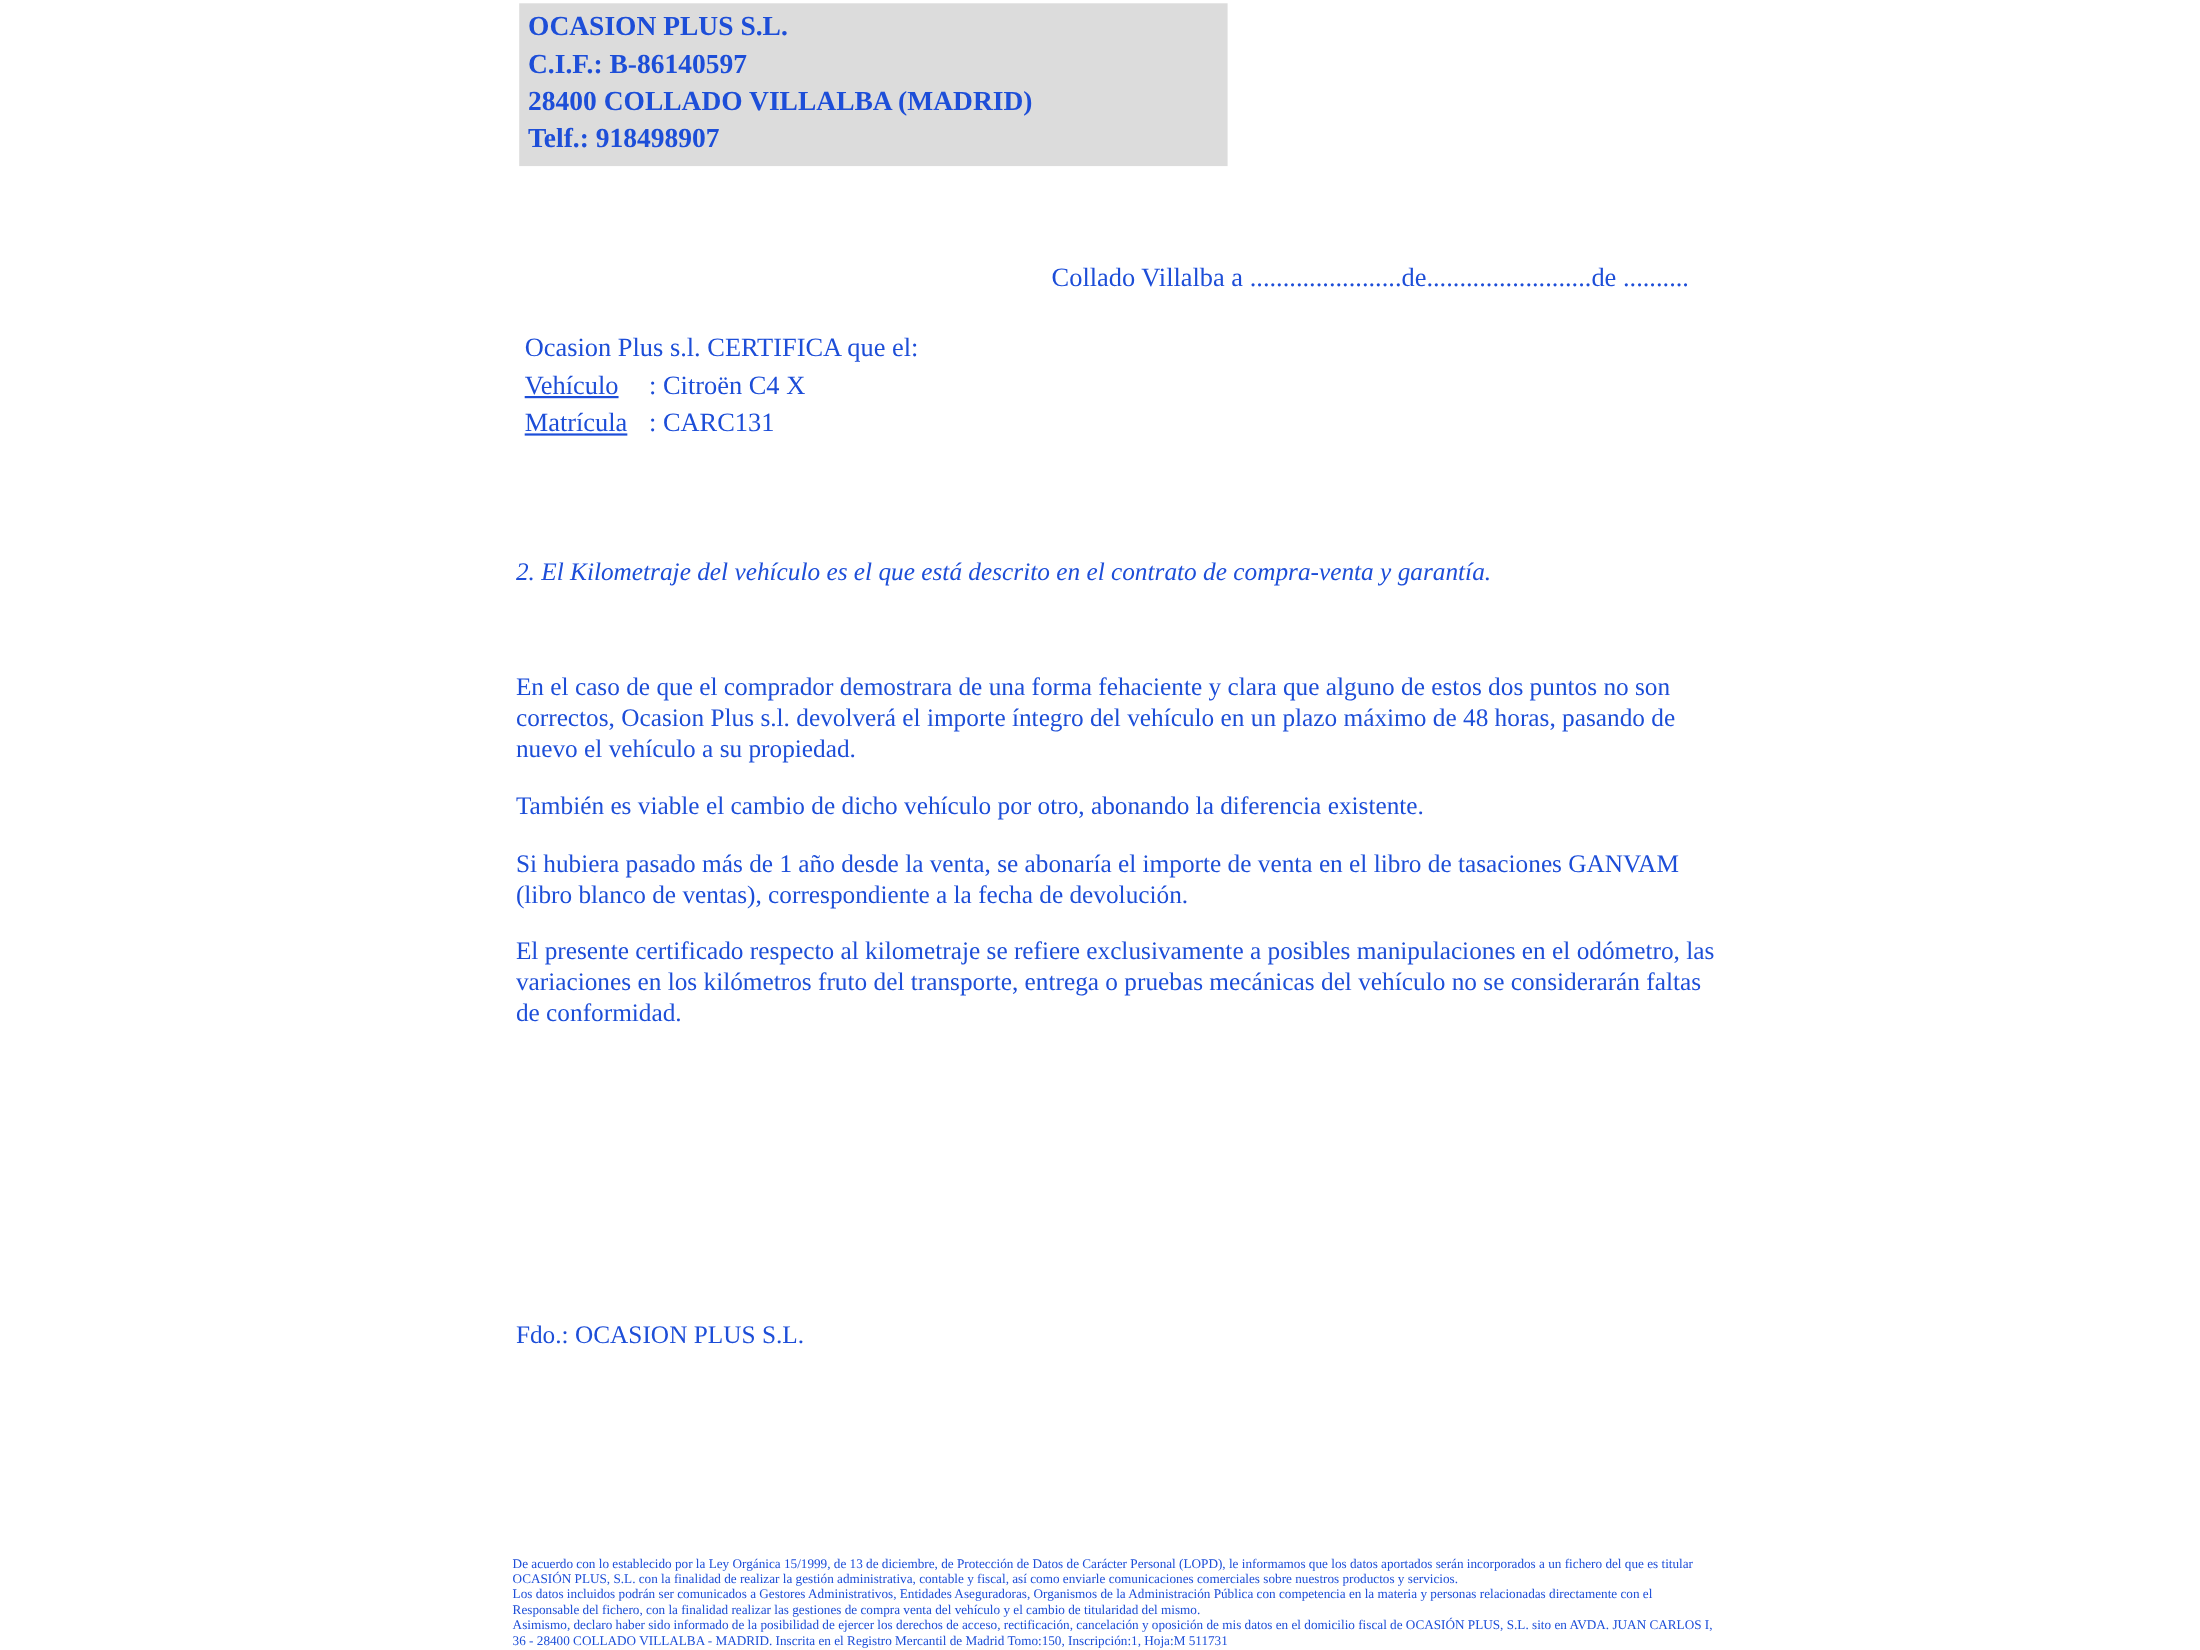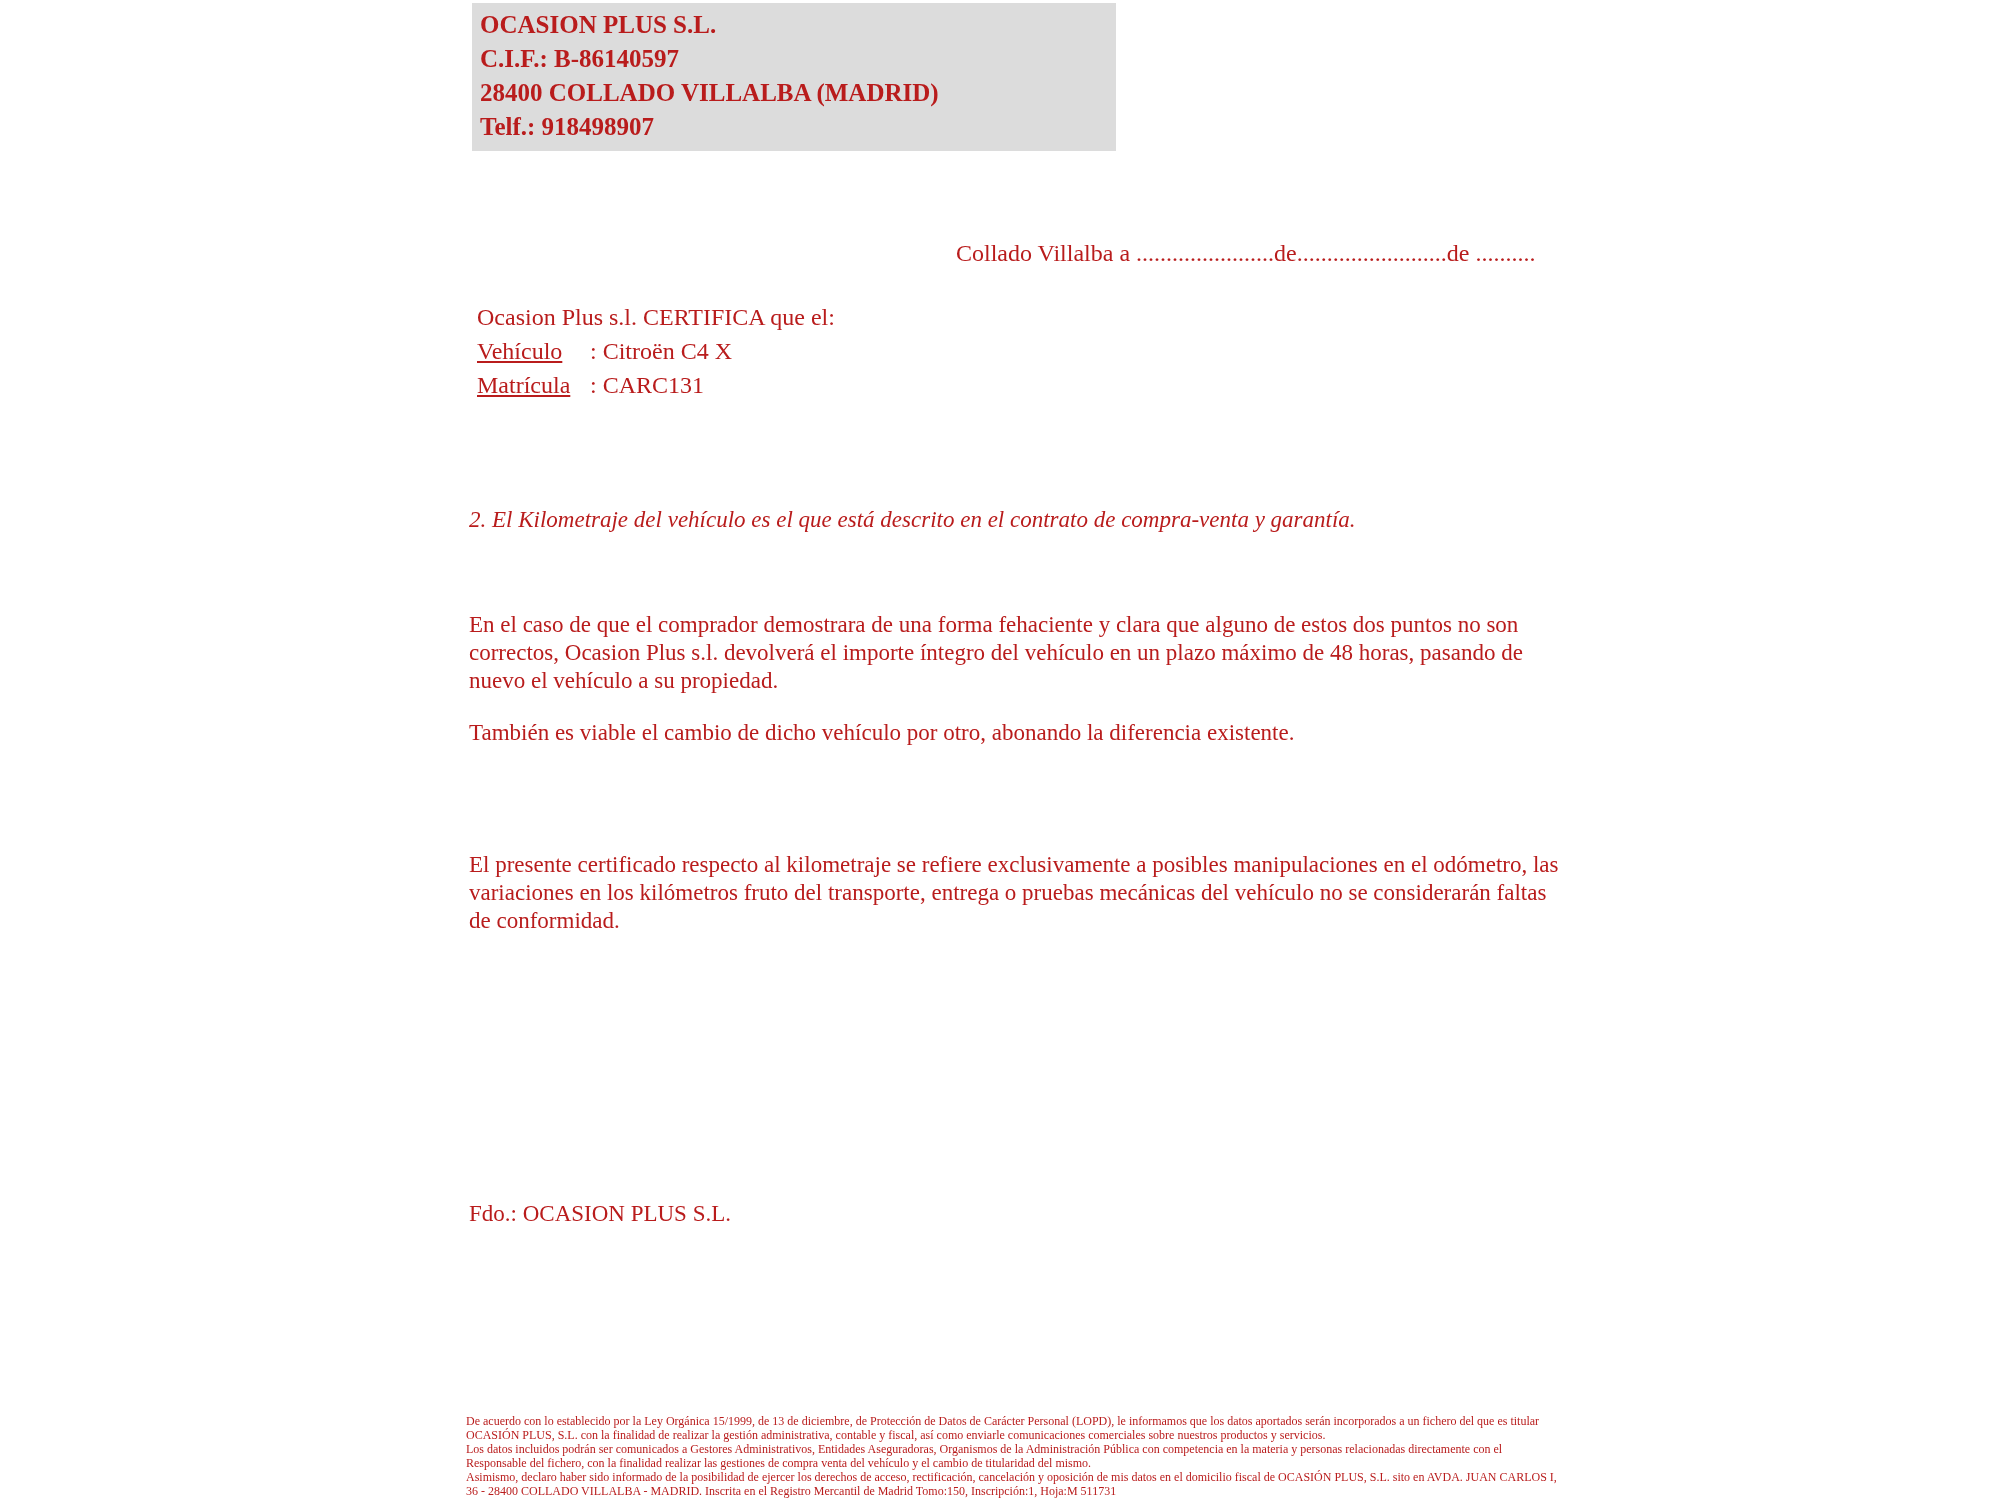--- a/index.html
+++ b/index.html
@@ -5,21 +5,21 @@
   html, body {
     margin: 0;
     padding: 0;
     background: #ffffff;
   }
   .page {
     position: relative;
     width: 1804px;
     height: 1500px;
     background: #ffffff;
-    color: #b91c1c;
+    color: #1d4ed8;
     font-family: "Liberation Serif", "DejaVu Serif", serif;
     overflow: hidden;
   }
   .letterhead {
     position: absolute;
     left: 472px;
     top: 3px;
     width: 644px;
     background: #dcdcdc;
     padding: 5px 0 7px 8px;
@@ -95,20 +95,21 @@
     </div>
     <div>
       <span class="doc-label"><span class="u">Matrícula</span></span><span>: CARC131</span>
     </div>
   </div>
 
   <div class="body-text clause-2">2. El Kilometraje del vehículo es el que está descrito en el contrato de compra-venta y garantía.</div>
 
   <div class="body-text para-1">En el caso de que el comprador demostrara de una forma fehaciente y clara que alguno de estos dos puntos no son correctos, Ocasion Plus s.l. devolverá el importe íntegro del vehículo en un plazo máximo de 48 horas, pasando de nuevo el vehículo a su propiedad.</div>
   <div class="body-text para-2">También es viable el cambio de dicho vehículo por otro, abonando la diferencia existente.</div>
+  <div class="body-text para-3">Si hubiera pasado más de 1 año desde la venta, se abonaría el importe de venta en el libro de tasaciones GANVAM (libro blanco de ventas), correspondiente a la fecha de devolución.</div>
   <div class="body-text para-4">El presente certificado respecto al kilometraje se refiere exclusivamente a posibles manipulaciones en el odómetro, las variaciones en los kilómetros fruto del transporte, entrega o pruebas mecánicas del vehículo no se considerarán faltas de conformidad.</div>
 
   <div class="body-text signature">Fdo.: OCASION PLUS S.L.</div>
 
   <div class="legal-footer">
     <p>De acuerdo con lo establecido por la Ley Orgánica 15/1999, de 13 de diciembre, de Protección de Datos de Carácter Personal (LOPD), le informamos que los datos aportados serán incorporados a un fichero del que es titular OCASIÓN PLUS, S.L. con la finalidad de realizar la gestión administrativa, contable y fiscal, así como enviarle comunicaciones comerciales sobre nuestros productos y servicios.</p>
     <p>Los datos incluidos podrán ser comunicados a Gestores Administrativos, Entidades Aseguradoras, Organismos de la Administración Pública con competencia en la materia y personas relacionadas directamente con el Responsable del fichero, con la finalidad realizar las gestiones de compra venta del vehículo y el cambio de titularidad del mismo.</p>
     <p>Asimismo, declaro haber sido informado de la posibilidad de ejercer los derechos de acceso, rectificación, cancelación y oposición de mis datos en el domicilio fiscal de OCASIÓN PLUS, S.L. sito en AVDA. JUAN CARLOS I, 36 - 28400 COLLADO VILLALBA - MADRID. Inscrita en el Registro Mercantil de Madrid Tomo:150, Inscripción:1, Hoja:M 511731</p>
   </div>
 

